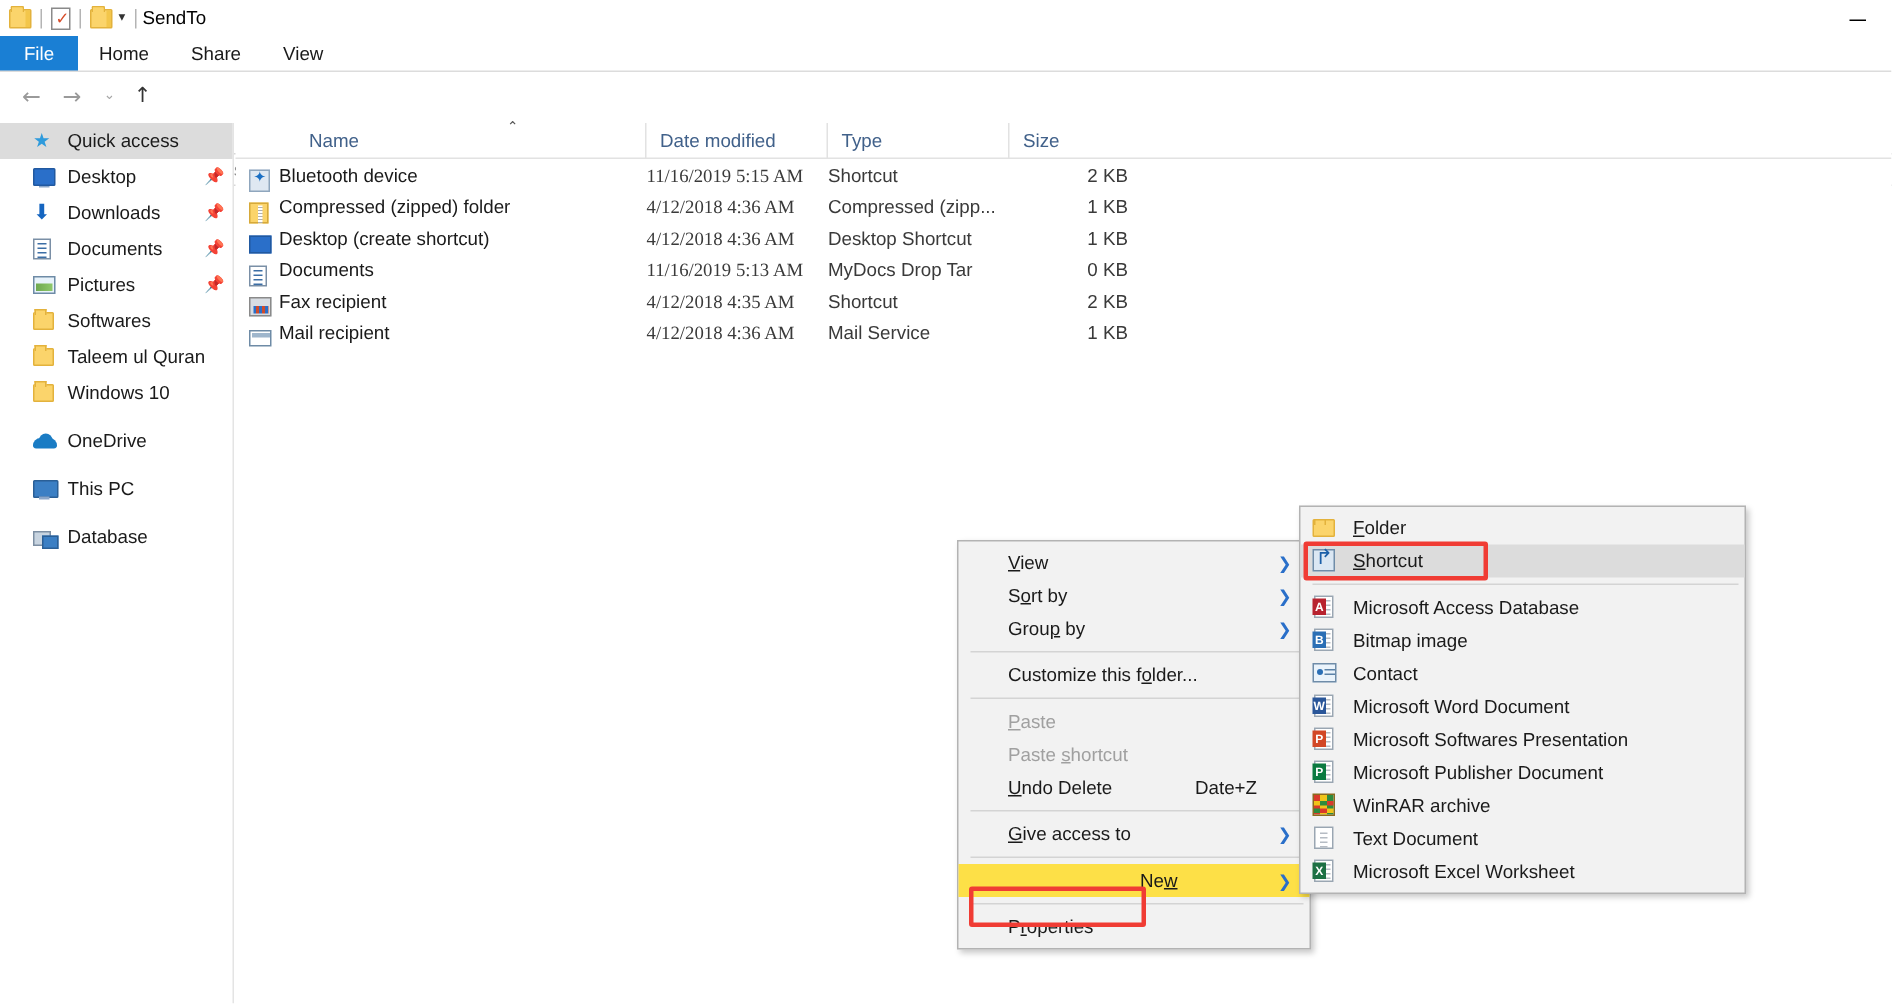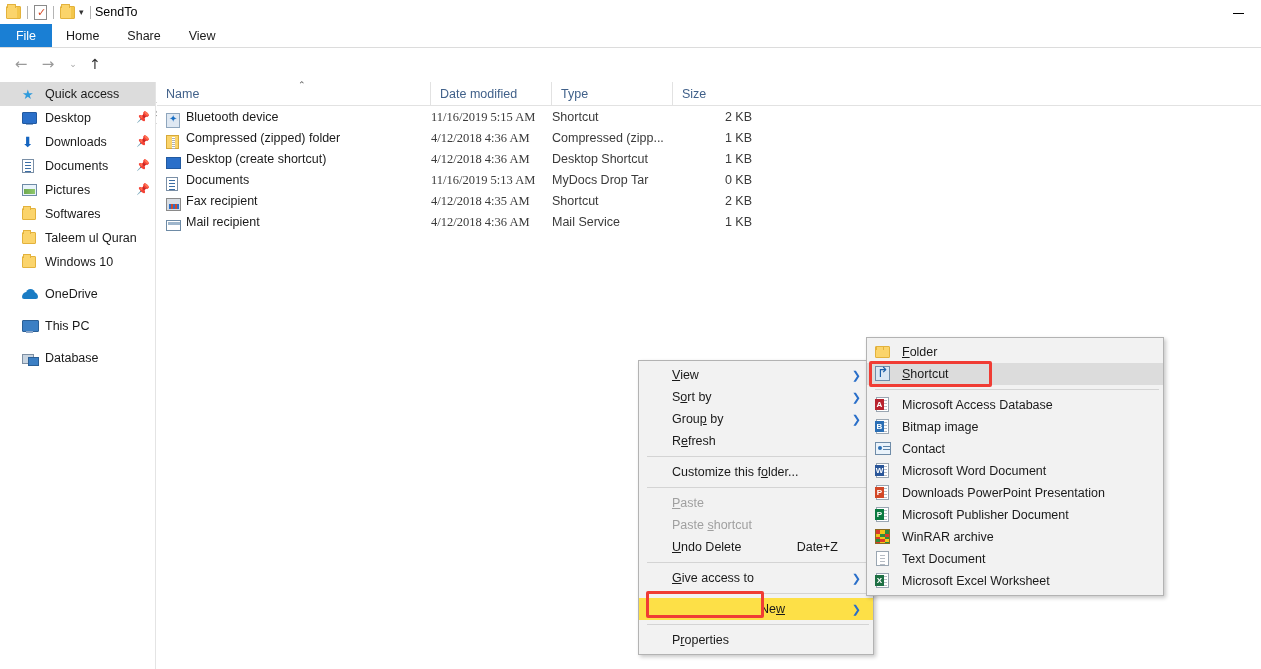--- a/index.html
+++ b/index.html
@@ -145,21 +145,21 @@
   .ic-net::before { content:""; position:absolute; left:0; top:2px; width:10px; height:8px; background:#c8d4e0; border:1px solid #7d8fa3; }
   .ic-net::after { content:""; position:absolute; left:6px; top:5px; width:9px; height:7px; background:#3b7fc4; border:1px solid #2a5f96; }
 
   
   .filelist { position: absolute; left: 157px; top: 82px; width: 1104px; height: 587px; background: #fff; }
   .headers { position: relative; height: 24px; border-bottom: 1px solid #e2e2e2; }
   .hcell {
     position: absolute; top: 0; height: 24px; display: flex; align-items: center;
     font-size: 12.5px; color: #41618a; padding-left: 9px; border-left: 1px solid #e2e2e2;
   }
-  .hcell:first-child { border-left: none; }
+  .hcell:first-child { border-left: none; margin-left: 40px; }
   .sort-caret {
     position: absolute; left: 141px; top: -2px; font-size: 9px; color: #555;
     font-family: "DejaVu Sans", sans-serif;
   }
   .frow { position: relative; height: 21px; display: flex; align-items: center; }
   .fc { position: absolute; top: 0; height: 21px; display: flex; font-size: 12.5px; color: #1a1a1a; white-space: nowrap; }
   .fc.name { left: 9px; }
   .fc.name .ico { width: 20px; display: flex; align-items: center; }
   .fc.date { left: 274px; color: #3a3a3a; font-family: Liberation Serif, serif; }
   .fc.type { left: 395px; color: #3a3a3a; }
@@ -483,23 +483,20 @@
         <span class="arrow">❯</span>
       </div>
       <div class="ctxitem">
         <span>S<u>o</u>rt by</span>
         <span class="arrow">❯</span>
       </div>
       <div class="ctxitem">
         <span>Grou<u>p</u> by</span>
         <span class="arrow">❯</span>
       </div>
-      <div class="ctxitem">
-        <span>R<u>e</u>fresh</span>
-      </div>
       <div class="ctxsep"></div>
       <div class="ctxitem">
         <span>Customize this f<u>o</u>lder...</span>
       </div>
       <div class="ctxsep"></div>
       <div class="ctxitem dim">
         <span><u>P</u>aste</span>
       </div>
       <div class="ctxitem dim">
         <span>Paste <u>s</u>hortcut</span>
@@ -563,21 +560,21 @@
           <span class="sheet"></span>
           <span class="tag tag-word">W</span>
         </span>
         <span class="slbl">Microsoft Word Document</span>
       </div>
       <div class="subitem">
         <span class="sico">
           <span class="sheet"></span>
           <span class="tag tag-ppt">P</span>
         </span>
-        <span class="slbl">Downloads PowerPoint Presentation</span>
+        <span class="slbl">Microsoft Softwares Presentation</span>
       </div>
       <div class="subitem">
         <span class="sico">
           <span class="sheet"></span>
           <span class="tag tag-pub">P</span>
         </span>
         <span class="slbl">Microsoft Publisher Document</span>
       </div>
       <div class="subitem">
         <span class="sico">

